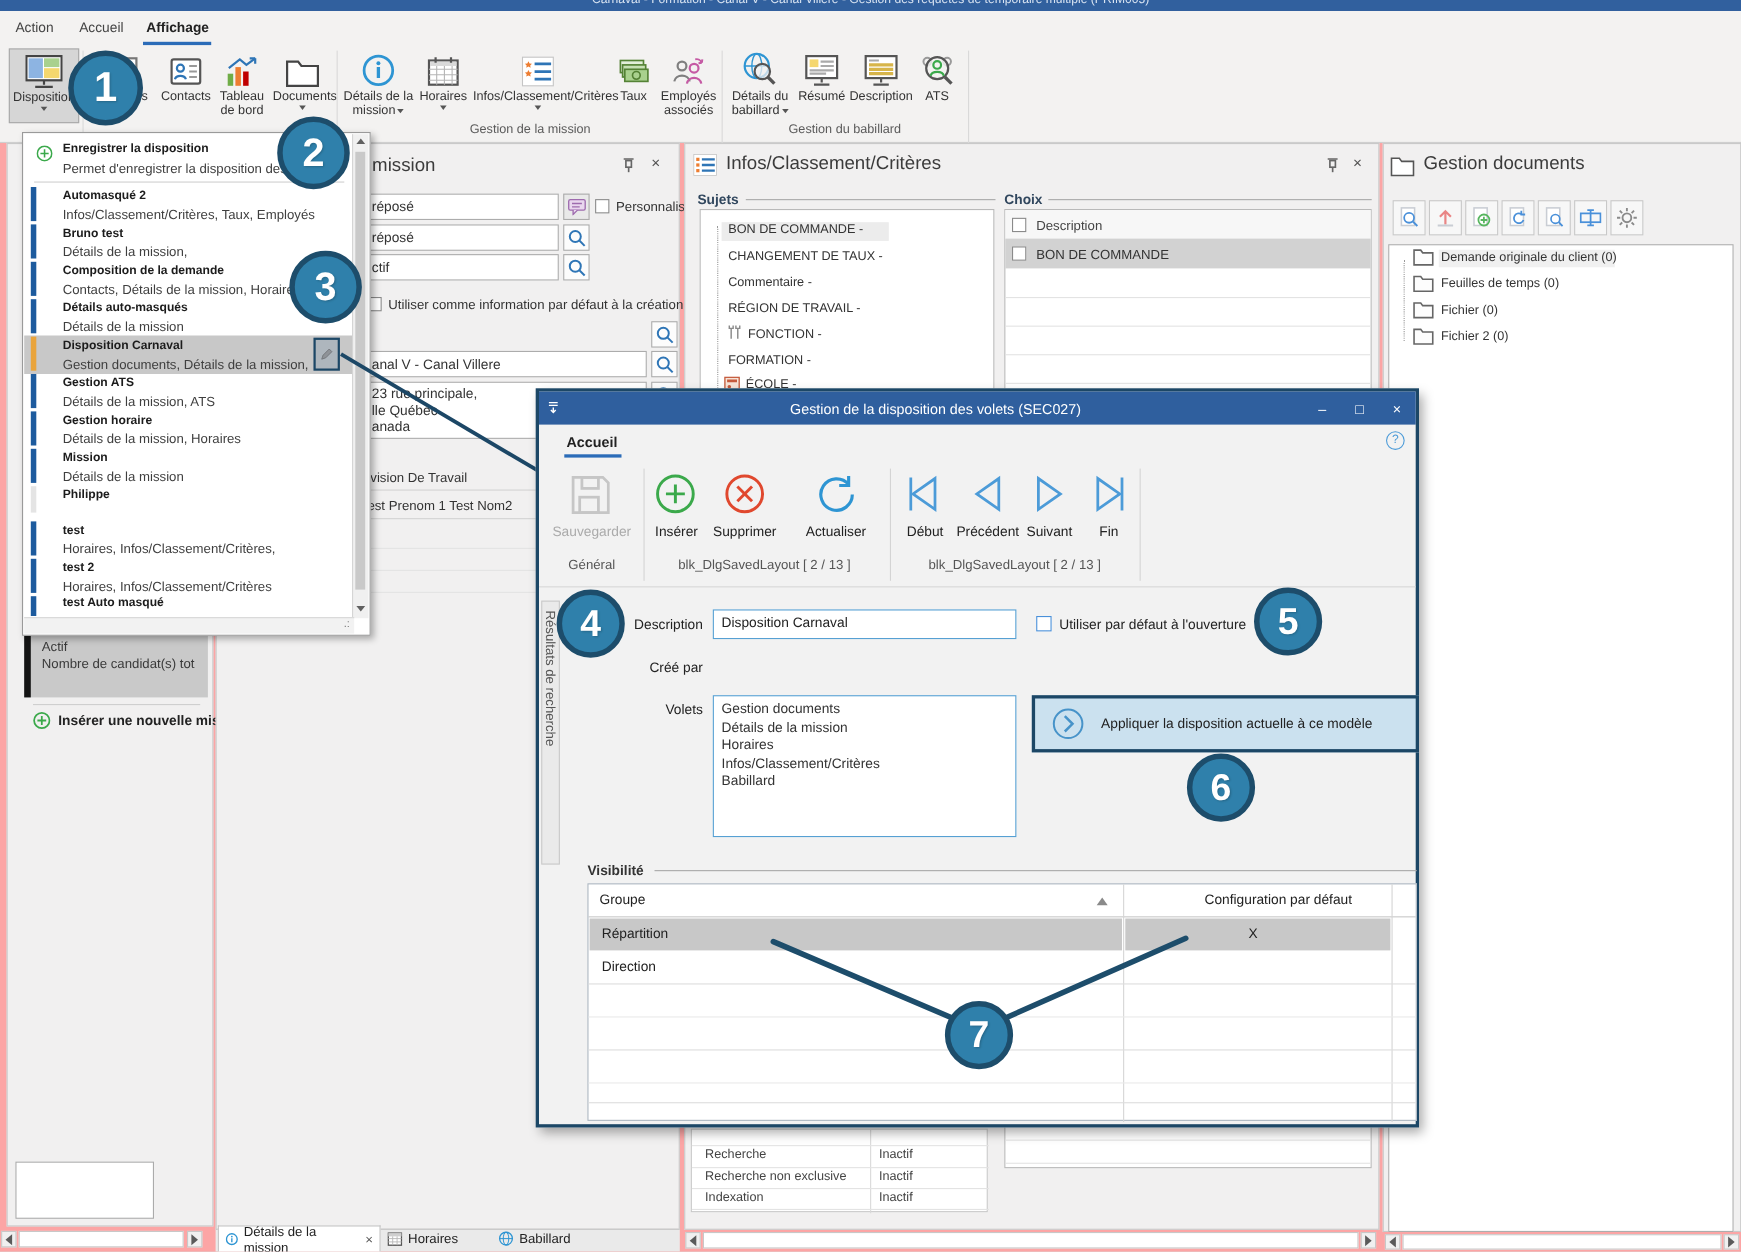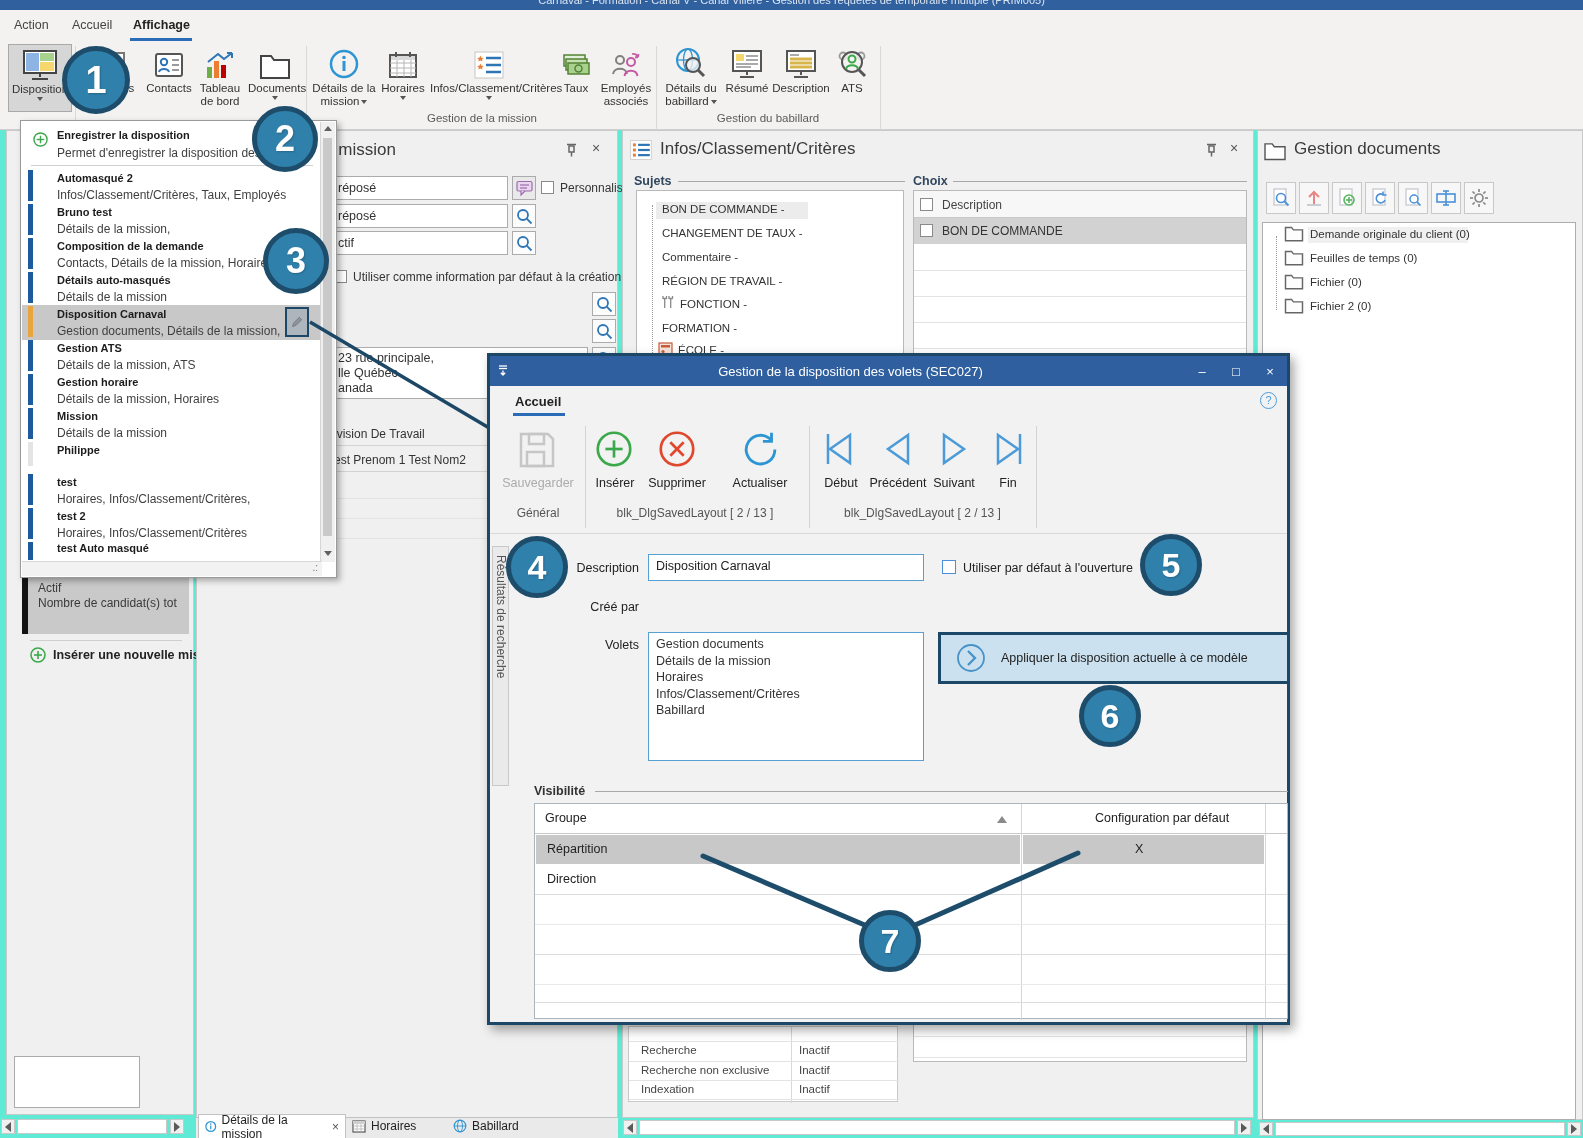--- a/index.html
+++ b/index.html
@@ -1,17 +1,17 @@
 <!DOCTYPE html>
 <html><head>
 <meta charset="utf-8">
 <style>
   *{box-sizing:border-box;margin:0;padding:0}
   html,body{background:#DADADA}
-  .stage{position:relative;width:1583px;height:1138px;overflow:hidden;background:#5eead4;
+  .stage{position:relative;width:1583px;height:1138px;overflow:hidden;background:#fca5a5;
          font-family:"Liberation Sans",sans-serif;color:#333}
   .abs{position:absolute}
   
   .titlebar{position:absolute;left:0;top:0;width:1583px;height:10px;background:#31609E;overflow:hidden}
   .titlebar span{position:absolute;left:0;right:0;top:-6px;text-align:center;color:#D9E4F2;font-size:11px}
   
   .ribbon{position:absolute;left:0;top:10px;width:1583px;height:120px;background:#F3F2F1;border-bottom:1px solid #CFCFCF}
   .rtab{position:absolute;top:8px;font-size:12.5px;color:#444;height:22px}
   .rtab.active{font-weight:bold;color:#222}
   .runder{position:absolute;height:3px;background:#2B6CB8}
@@ -349,20 +349,23 @@
 
   <div class="cb" style="left:334px;top:270px;width:13px;height:13px"></div>
   <div class="lbl" style="left:353px;top:270px">Utiliser comme information par défaut à la création</div>
 
   <div class="mag" style="left:592px;top:292px">
     <svg width="17" height="17" viewBox="0 0 17 17">
         <circle cx="7" cy="7" r="5" fill="none" stroke="#2E75B6" stroke-width="1.8"></circle>
         <line x1="10.7" y1="10.7" x2="15.5" y2="15.5" stroke="#2E75B6" stroke-width="1.8"></line>
       </svg>
   </div>
+  <div class="in" style="left:210px;top:319px;width:378px;height:24px">
+    <span class="frag" style="left:127px;top:4px">anal V - Canal Villere</span>
+  </div>
   <div class="mag" style="left:592px;top:319px">
     <svg width="17" height="17" viewBox="0 0 17 17">
         <circle cx="7" cy="7" r="5" fill="none" stroke="#2E75B6" stroke-width="1.8"></circle>
         <line x1="10.7" y1="10.7" x2="15.5" y2="15.5" stroke="#2E75B6" stroke-width="1.8"></line>
       </svg>
   </div>
   <div class="in" style="left:210px;top:347px;width:378px;height:52px">
     <span class="frag" style="left:127px;top:3px">23 rue principale,</span>
     <span class="frag" style="left:127px;top:18px">lle Québec</span>
     <span class="frag" style="left:127px;top:33px">anada</span>

